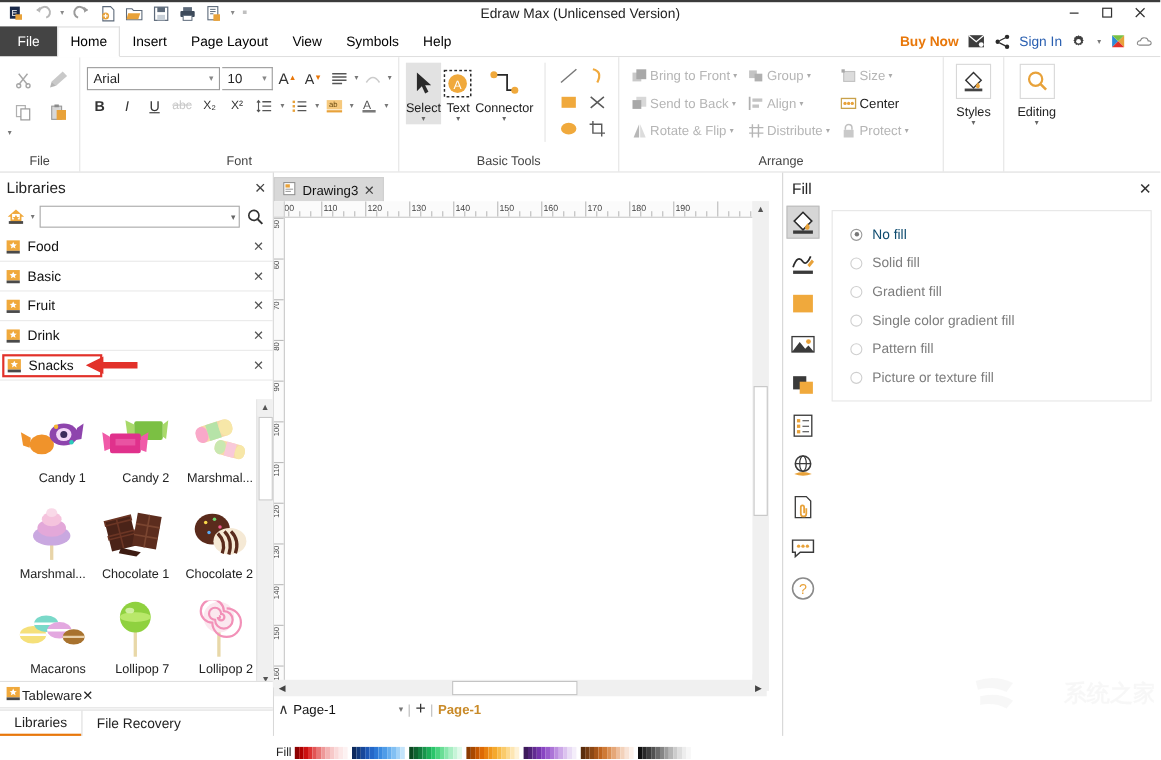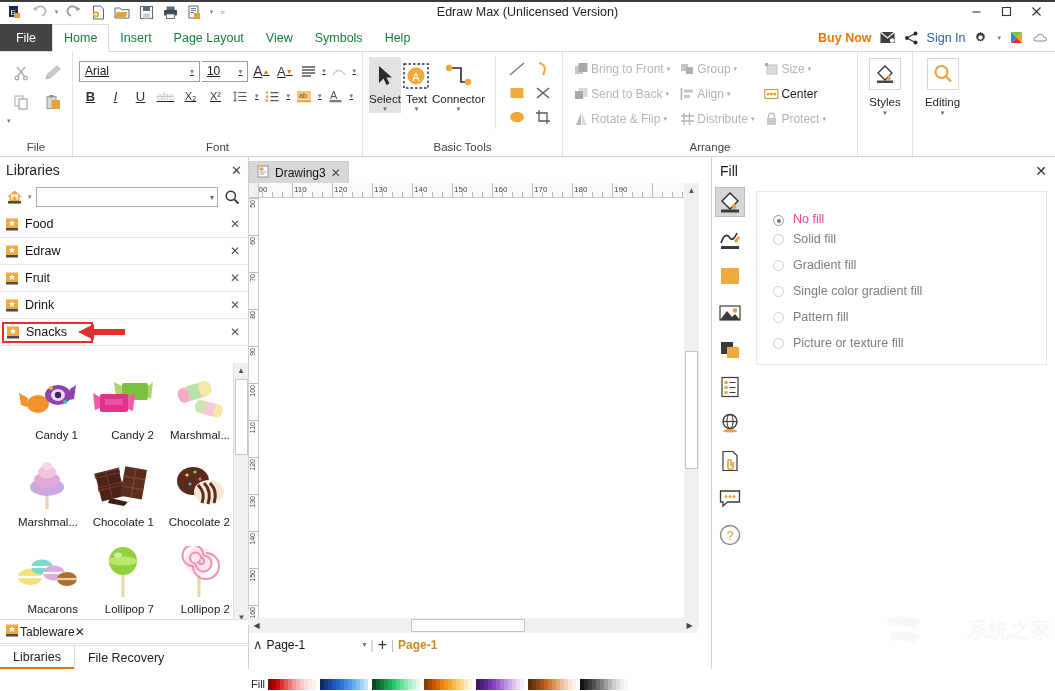--- a/index.html
+++ b/index.html
@@ -46,21 +46,21 @@
     background: #fff; display: flex; align-items: stretch;
     border-bottom: 1px solid #dcdcdc;
   }
   .tab-file {
     width: 52px; background: #444; color: #fff;
     display: flex; align-items: center; justify-content: center;
     font-size: 12.5px; cursor: pointer;
   }
   .rtab {
     padding: 0 11px; display: flex; align-items: center;
-    font-size: 12.5px; color: #15803d; cursor: pointer;
+    font-size: 12.5px; color: #000000; cursor: pointer;
   }
   .rtab.active {
     border: 1px solid #dcdcdc; border-bottom: 1px solid #fff;
     background: #fff; margin-bottom: -1px; position: relative; z-index: 3;
   }
   .tabbar-right {
     margin-left: auto; display: flex; align-items: center; gap: 7px;
     padding-right: 6px;
   }
   .buynow { color: #e8770a; font-weight: bold; font-size: 12.5px; cursor: pointer; }
@@ -82,21 +82,21 @@
   }
 
   
   .g-file { width: 72px; }
   .file-grid { display: grid; grid-template-columns: 30px 34px; grid-template-rows: 30px 30px; }
   .ic-btn { display: flex; align-items: center; justify-content: center; cursor: pointer; position: relative; }
 
   
   .g-font { width: 290px; }
   .font-rows { display: flex; flex-direction: column; gap: 3px; width: 100%; padding-top:3px;}
-  .font-row { display: flex; align-items: center; gap: 2px; text-decoration: underline; }
+  .font-row { display: flex; align-items: center; gap: 2px; }
   .combo {
     height: 21px; border: 1px solid #9b9b9b; background: #fff;
     display: flex; align-items: center; padding: 0 2px 0 5px; font-size: 12px;
     cursor: pointer;
   }
   .combo .cv { flex: 1; }
   .combo .cc { color: #888; font-size: 8px; padding: 0 3px; }
   .combo-font { width: 128px; }
   .combo-size { width: 49px; border-left: none; }
   .tb {
@@ -298,21 +298,21 @@
     width: 30px; height: 30px; display: flex; align-items: center; justify-content: center;
     cursor: pointer;
   }
   .rail-btn.sel { background: #d6d6d6; border: 1px solid #bdbdbd; }
   .fp-content { flex: 1; padding: 6px 8px 0 8px; }
   .fp-card { border: 1px solid #e6e6e6; padding: 8px 0 8px 0; }
   .radio-row {
     height: 26px; display: flex; align-items: center; padding-left: 16px; gap: 9px;
     font-size: 12.5px; color: #7d7d7d; cursor: pointer;
   }
-  .radio-row.active { color: #ec4899; align-items: flex-end; }
+  .radio-row.active { color: #0c4a6e; }
   .rdot {
     width: 11px; height: 11px; border-radius: 50%; border: 1px solid #cfcfcf;
     display: flex; align-items: center; justify-content: center; flex: none;
   }
   .radio-row.active .rdot { border-color: #9a9a9a; }
   .rdot i { width: 4px; height: 4px; border-radius: 50%; background: #777; display: none; }
   .radio-row.active .rdot i { display: block; }
 
   .watermark {
     position: absolute; right: 6px; bottom: 16px; width: 172px; height: 44px;
@@ -828,21 +828,21 @@
       </div>
 
       <div class="lib-item">
         <span class="lic">
             <svg width="15" height="15" viewBox="0 0 15 15">
               <rect x="1" y="1.5" width="12" height="9.5" fill="#f0a93c"></rect>
               <path d="M7 3 l1 2.1 2.3.2-1.8 1.5.6 2.2L7 7.8 4.9 9l.6-2.2L3.7 5.3 6 5.1z" fill="#fff"></path>
               <rect x="1" y="11" width="12" height="2.5" fill="#4a4a4a"></rect>
             </svg>
           </span>
-        <span class="lname">Edraw</span>
+        <span class="lname">Basic</span>
         <span class="lx">✕</span>
       </div>
 
       <div class="lib-item">
         <span class="lic">
             <svg width="15" height="15" viewBox="0 0 15 15">
               <rect x="1" y="1.5" width="12" height="9.5" fill="#f0a93c"></rect>
               <path d="M7 3 l1 2.1 2.3.2-1.8 1.5.6 2.2L7 7.8 4.9 9l.6-2.2L3.7 5.3 6 5.1z" fill="#fff"></path>
               <rect x="1" y="11" width="12" height="2.5" fill="#4a4a4a"></rect>
             </svg>

